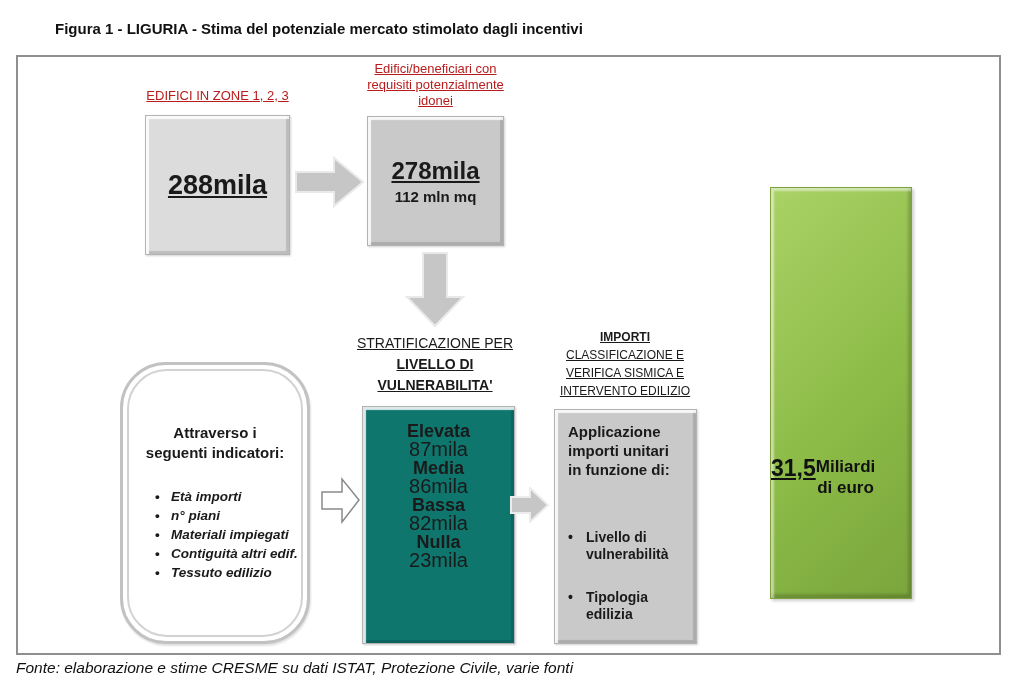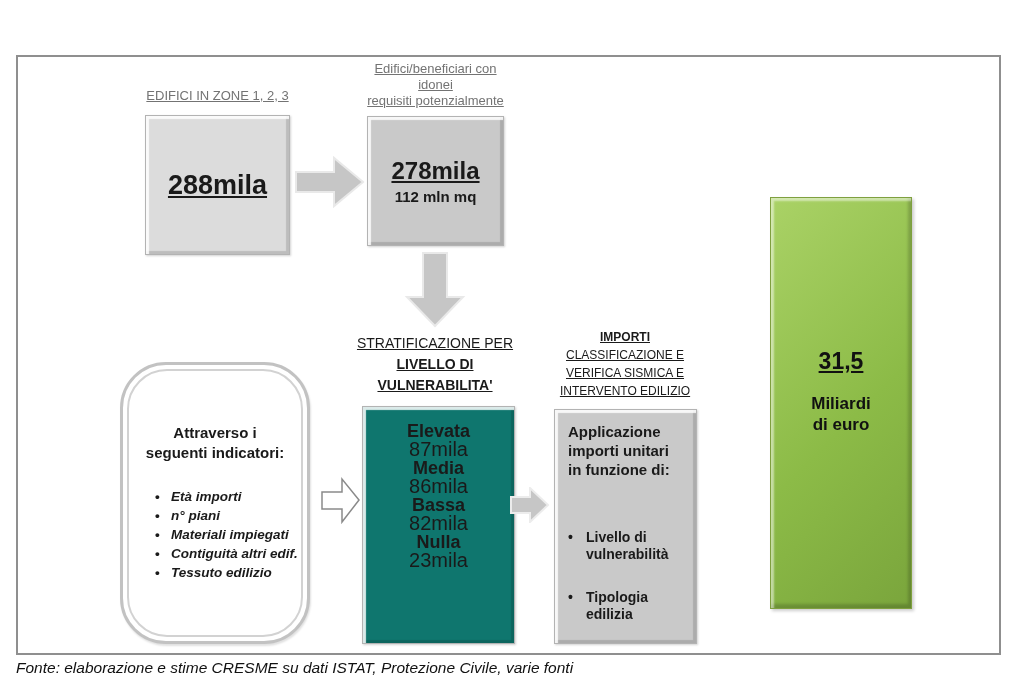--- a/index.html
+++ b/index.html
@@ -8,21 +8,21 @@
     font-family:"Liberation Sans",sans-serif;color:#1a1a1a;overflow:hidden;
   }
   .fig-title{
     position:absolute;left:55px;top:20px;font-size:15px;font-weight:bold;color:#111;
   }
   .frame{
     position:absolute;left:16px;top:55px;width:985px;height:600px;
     border:2px solid #8f8f8f;background:#ffffff;box-sizing:border-box;
   }
   .u{text-decoration:underline;}
-  .lbl{position:absolute;text-align:center;font-size:13px;line-height:16px;color:#737373;}
+  .lbl{position:absolute;text-align:center;font-size:13px;line-height:16px;color:#b91c1c;}
   .lbl div{white-space:nowrap;}
 
   
   .gbox{
     position:absolute;box-sizing:border-box;
     border:1px solid #b3b3b3;
     box-shadow:inset 3px 3px 1px rgba(255,255,255,.85), inset -3px -3px 1px rgba(0,0,0,.14), 1px 1px 2px rgba(0,0,0,.18);
     display:flex;flex-direction:column;align-items:center;justify-content:center;
   }
   .box-288{left:127px;top:58px;width:145px;height:140px;background:#dcdcdc;}
@@ -36,25 +36,25 @@
   .level .val{font-size:20px;line-height:17px;}
   .box-importi{left:536px;top:352px;width:143px;height:235px;background:#c9c9c9;justify-content:flex-start;align-items:flex-start;padding:12px 10px 4px 13px;}
   .box-importi .head{font-size:15px;font-weight:bold;line-height:19px;}
   .box-importi .blist{margin-top:36px;}
   .bullet-row{display:flex;font-size:14px;font-weight:bold;line-height:17px;margin-top:14px;}
   .bullet-row .dot{width:18px;flex:none;}
   .bullet-row .btxt{width:96px;}
 
   
   .box-green{
-    position:absolute;left:752px;top:140px;width:142px;height:412px;box-sizing:border-box;
+    position:absolute;left:752px;top:130px;width:142px;height:412px;box-sizing:border-box;
     background:linear-gradient(135deg,#aad266 0%,#8cbb47 55%,#7aa53c 100%);
     border:1px solid #7fa03f;
     box-shadow:inset 3px 3px 2px rgba(255,255,255,.5), inset -3px -4px 3px rgba(0,0,0,.18), 2px 2px 3px rgba(0,0,0,.2);
-    display:flex;flex-direction:column;align-items:center;padding-top:150px;
+    display:flex;align-items:center;padding-top:150px;
   }
   .box-green .big{font-size:23px;font-weight:bold;color:#111;}
   .box-green .cap{font-size:17px;font-weight:bold;line-height:21px;margin-top:18px;text-align:center;color:#111;}
 
   
   .rounded-outer{
     position:absolute;left:102px;top:305px;width:190px;height:282px;box-sizing:border-box;
     border:3px solid #c2c2c2;border-radius:46px;background:#ffffff;
     box-shadow:1px 2px 2px rgba(0,0,0,.12);
   }
@@ -78,38 +78,39 @@
 
   .fonte{
     position:absolute;left:16px;top:659px;font-size:15.5px;font-style:italic;color:#111;
   }
 </style>
 </head>
 <body>
 
 <div class="page">
 
+  <div class="fig-title">Figura 1 - LIGURIA - Stima del potenziale mercato stimolato dagli incentivi</div>
 
   <div class="frame">
 
     <div class="lbl" style="left:127px;top:31px;width:145px;">
       <div><span class="u">EDIFICI IN ZONE 1, 2, 3</span></div>
     </div>
     <div class="gbox box-288">
       <span class="big u">288mila</span>
     </div>
 
     <svg class="arrow" style="left:276px;top:96px;" width="72" height="58" viewBox="0 0 72 58">
       <polygon points="2,19 40,19 40,5 69,29 40,53 40,39 2,39" fill="#c6c6c6" stroke="#e9e9e9" stroke-width="2"></polygon>
     </svg>
 
     <div class="lbl" style="left:325px;top:4px;width:185px;">
       <div><span class="u">Edifici/beneficiari con</span></div>
+      <div><span class="u">requisiti potenzialmente</span></div>
       <div><span class="u">idonei</span></div>
-      <div><span class="u">requisiti potenzialmente</span></div>
     </div>
     <div class="gbox box-278">
       <span class="big u">278mila</span>
       <span class="sub">112 mln mq</span>
     </div>
 
     <svg class="arrow" style="left:385px;top:194px;" width="64" height="78" viewBox="0 0 64 78">
       <polygon points="20,2 44,2 44,46 60,46 32,75 4,46 20,46" fill="#c6c6c6" stroke="#e9e9e9" stroke-width="2"></polygon>
     </svg>
 

